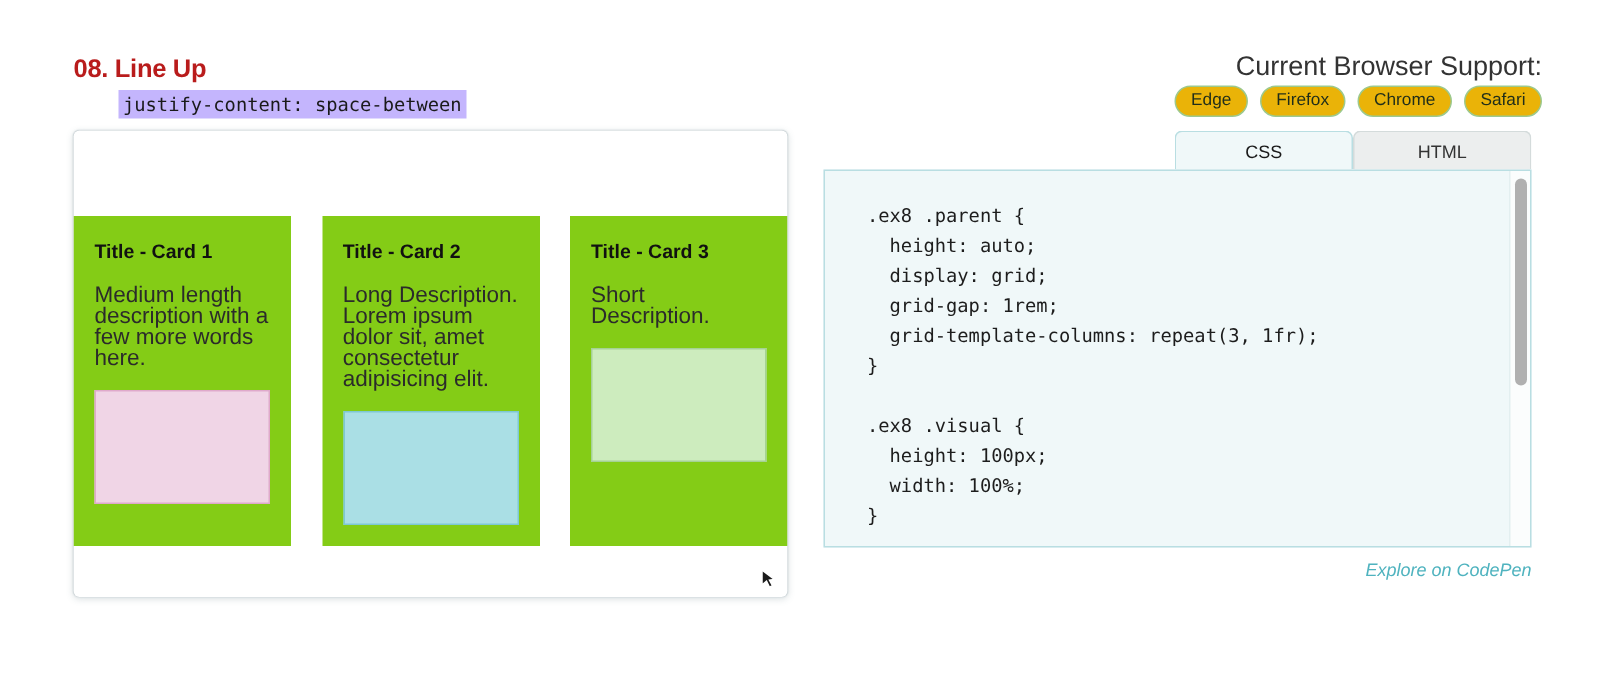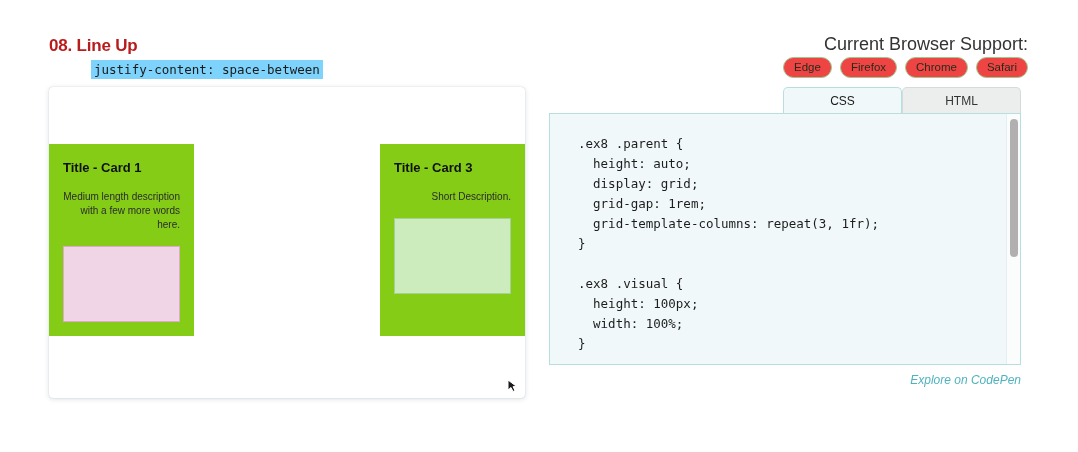--- a/index.html
+++ b/index.html
@@ -31,25 +31,25 @@
   .page-title {
     font-size: 17px;
     font-weight: bold;
     letter-spacing: -0.2px;
     color: #b91c1c;
     margin: 0;
     line-height: 20px;
   }
   .prop-code {
     display: inline-block;
-    margin-left: 42px;
+    margin-left: 30px;
     margin-top: 4px;
     font-family: "DejaVu Sans Mono", monospace;
     font-size: 12.5px;
-    background: #7dd3fc;
+    background: #c4b5fd;
     color: #1a1a1a;
     padding: 2px 3px 2px 3px;
     line-height: 15px;
     white-space: nowrap;
   }
 
   .support-block {
     position: absolute;
     right: 50px;
     top: 36px;
@@ -61,21 +61,21 @@
     line-height: 16px;
     white-space: nowrap;
   }
   .badges {
     margin-top: 5px;
     display: flex;
     gap: 8px;
     justify-content: flex-end;
   }
   .badge {
-    background: #ef4444;
+    background: #eab308;
     border: 1px solid #9cc98e;
     border-radius: 11px;
     font-size: 11.5px;
     color: #1f2d1a;
     padding: 2px 10px 3px 10px;
     line-height: 14px;
     white-space: nowrap;
   }
 
   
@@ -105,25 +105,24 @@
     box-sizing: border-box;
   }
   .card-title {
     font-size: 13px;
     font-weight: bold;
     color: #111111;
     margin: 0 0 14px 0;
     line-height: 16px;
   }
   .card-desc {
-    font-size: 10px;
+    font-size: 15px;
     color: #2b2b2b;
     line-height: 14px;
     margin: 0 0 14px 0;
-    text-align: right;
   }
   .visual {
     height: 76px;
     width: 100%;
     box-sizing: border-box;
   }
   .visual.pink   { background: #f0d5e6; border: 1px solid #dfa9cb; }
   .visual.cyan   { background: #aadfe5; border: 1px solid #7ec8d2; }
   .visual.green  { background: #cdecbe; border: 1px solid #a5d294; }
 
@@ -247,20 +246,25 @@
 <div class="demo-panel">
 
   <div class="cards-row">
 
     <div class="card">
       <div class="card-title">Title - Card 1</div>
       <div class="card-desc">Medium length description with a few more words here.</div>
       <div class="visual pink"></div>
     </div>
 
+    <div class="card">
+      <div class="card-title">Title - Card 2</div>
+      <div class="card-desc">Long Description. Lorem ipsum dolor sit, amet consectetur adipisicing elit.</div>
+      <div class="visual cyan"></div>
+    </div>
 
     <div class="card">
       <div class="card-title">Title - Card 3</div>
       <div class="card-desc">Short Description.</div>
       <div class="visual green"></div>
     </div>
 
   </div>
 
   <div class="resize-handle">

